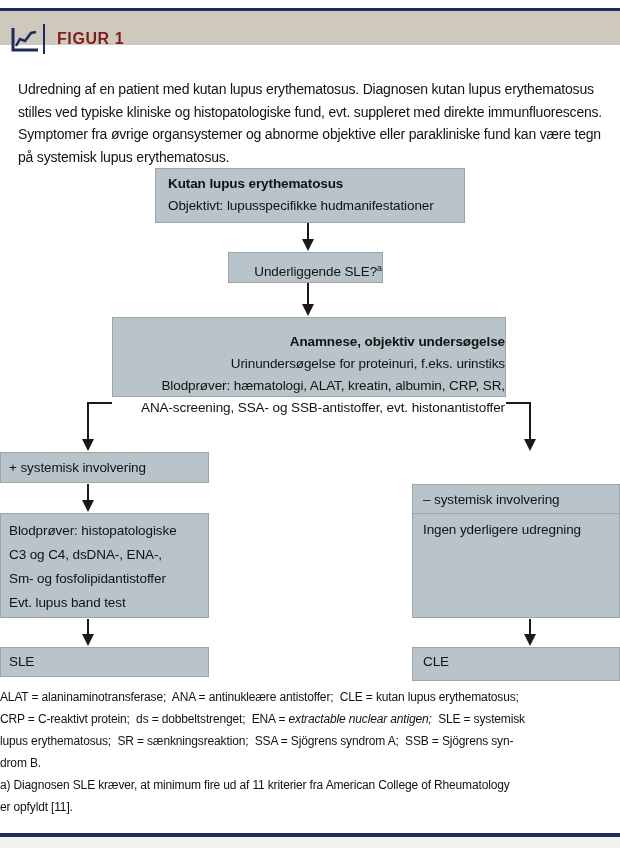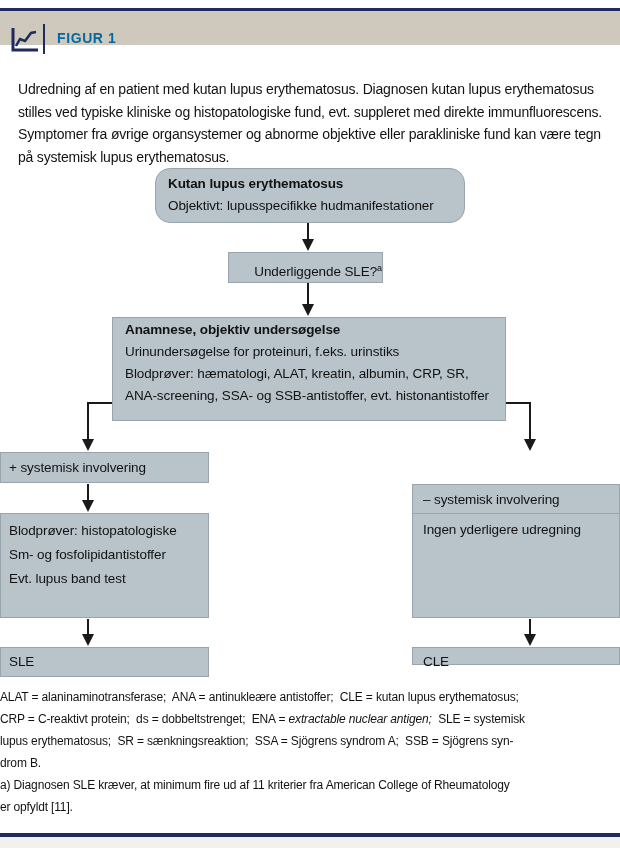--- a/index.html
+++ b/index.html
@@ -5,40 +5,40 @@
   html,body{margin:0;padding:0;background:#fff;}
   .page{
     position:relative;width:620px;height:848px;background:#ffffff;overflow:hidden;
     font-family:"Liberation Sans","DejaVu Sans",sans-serif;color:#121212;
   }
   .top-rule{position:absolute;left:0;top:8px;width:620px;height:3px;background:var(--navy,#1f2b5b);}
   .header-bar{position:absolute;left:0;top:11px;width:620px;height:34px;background:var(--header_bg,#cfc9bd);}
   .header-icon{position:absolute;left:8px;top:15px;width:32px;height:28px;}
   .header-sep{position:absolute;left:43px;top:13px;width:2px;height:30px;background:var(--navy,#1f2b5b);}
   .header-title{
-    position:absolute;left:57px;top:19px;font-size:14px;font-weight:bold;color:#0369a1;letter-spacing:.6px;
+    position:absolute;left:57px;top:19px;font-size:16px;font-weight:bold;color:#7f1d1d;letter-spacing:.6px;
   }
   .intro{
     position:absolute;left:2px;top:62px;width:616px;margin:16px;
     font-size:14px;line-height:22.5px;letter-spacing:-.2px;white-space:pre-wrap;
   }
   .box{
     position:absolute;background:var(--box_fill,#b8c3ca);border:1px solid var(--box_border,#99a4ab);
     box-sizing:border-box;font-size:13.5px;line-height:22px;letter-spacing:-.1px;
   }
   .box .ln{white-space:nowrap;}
-  .b-start{left:155px;top:168px;width:310px;height:55px;padding:4px 0 0 12px;border-radius:15px;}
+  .b-start{left:155px;top:168px;width:310px;height:55px;padding:4px 0 0 12px;}
   .b-slq{left:228px;top:252px;width:155px;height:31px;padding:4px 0 0 12px;text-align:right;}
-  .b-anam{left:112px;top:317px;width:394px;height:104px;padding:1px 0 0 12px;}
+  .b-anam{left:112px;top:317px;width:394px;height:80px;padding:13px 0 0 12px;text-align:right;}
   .b-pos{left:0px;top:452px;width:209px;height:31px;padding:4px 0 0 8px;}
   .b-neg{left:412px;top:452px;width:208px;height:31px;padding:4px 0 0 10px;margin-top:32px;}
   .b-blood{left:0px;top:513px;width:209px;height:105px;padding:5px 0 0 8px;line-height:24px;}
   .b-nowork{left:412px;top:513px;width:208px;height:105px;padding:5px 0 0 10px;}
   .b-sle{left:0px;top:647px;width:209px;height:30px;padding:3px 0 0 8px;}
-  .b-cle{left:412px;top:647px;width:208px;height:18px;padding:3px 0 0 10px;}
+  .b-cle{left:412px;top:647px;width:208px;height:34px;padding:3px 0 0 10px;}
   .connectors{position:absolute;left:0;top:0;width:620px;height:848px;pointer-events:none;}
   .footnotes{position:absolute;left:0px;top:686px;width:620px;}
   .footnotes p{margin:0;font-size:12px;line-height:22px;letter-spacing:-.15px;white-space:pre-wrap;}
   .bottom-rule{position:absolute;left:0;top:833px;width:620px;height:4px;background:var(--navy,#1f2b5b);}
   .bottom-strip{position:absolute;left:0;top:837px;width:620px;height:11px;background:#f2f1ed;}
 </style>
 </head>
 <body>
 
 <div class="page">
@@ -103,20 +103,21 @@
   <div class="box b-pos">
     <div class="ln"><span>+ systemisk involvering</span></div>
   </div>
 
   <div class="box b-neg">
     <div class="ln"><span>– systemisk involvering</span></div>
   </div>
 
   <div class="box b-blood">
     <div class="ln"><span>Blodprøver: histopatologiske</span></div>
+    <div class="ln"><span>C3 og C4, dsDNA-, ENA-,</span></div>
     <div class="ln"><span>Sm- og fosfolipidantistoffer</span></div>
     <div class="ln"><span>Evt. </span><span style="">lupus band test</span></div>
   </div>
 
   <div class="box b-nowork">
     <div class="ln"><span>Ingen yderligere udregning</span></div>
   </div>
 
   <div class="box b-sle">
     <div class="ln"><span>SLE</span></div>

